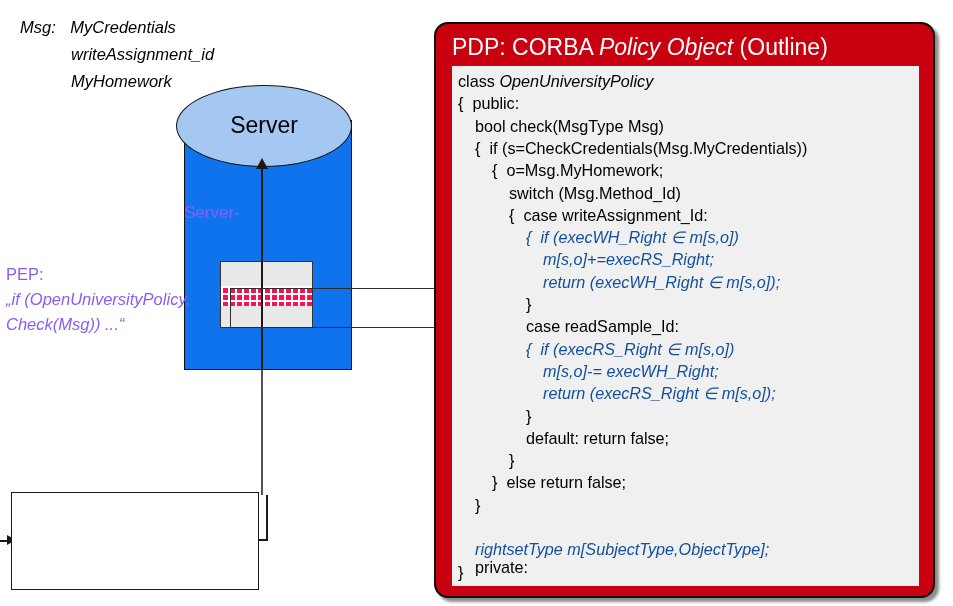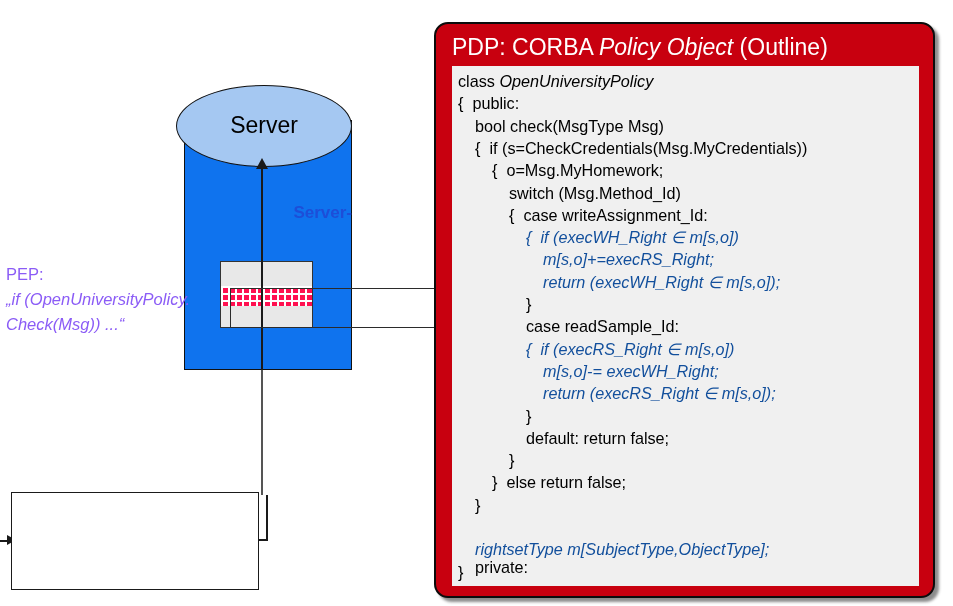--- a/index.html
+++ b/index.html
@@ -47,25 +47,24 @@
     font-size: 23px;
     color: #000000;
     line-height: 1;
     padding-bottom: 2px;
   }
   .skeleton-label {
     position: absolute;
     left: 184px;
     top: 203px;
     width: 168px;
-    text-align: right;
-    color: #1d4ed8;
+    text-align: left;
+    color: #8b5cf6;
     font-size: 17px;
     line-height: 20px;
-    font-weight: bold;
   }
 
   
   .firewall-box {
     position: absolute;
     left: 220px;
     top: 261px;
     width: 93px;
     height: 67px;
     background: #e8e8e8;
@@ -265,20 +264,28 @@
 
   <div class="pep-caption">
     <div>PEP:</div>
     <div class="ital">„if (OpenUniversityPolicy.</div>
     <div class="ital">Check(Msg)) ...“</div>
   </div>
 
   <div class="msg-arrow-line"></div>
   <div class="msg-arrow-head"></div>
   <div class="msg-box"></div>
+  <div class="msg-inner">
+    <div>
+      <span>Msg:</span>
+      <span style="padding-left:10px">MyCredentials</span>
+    </div>
+    <div class="msg-indent">writeAssignment_id</div>
+    <div class="msg-indent">MyHomework</div>
+  </div>
   <div class="msg-elbow-h"></div>
   <div class="msg-elbow-v"></div>
 
   <div class="connector-rect"></div>
 
   <div class="pdp-panel"></div>
 
   <div class="pdp-title">
     <span>PDP: CORBA </span><span class="ital">Policy Object</span><span> (Outline)</span>
   </div>

